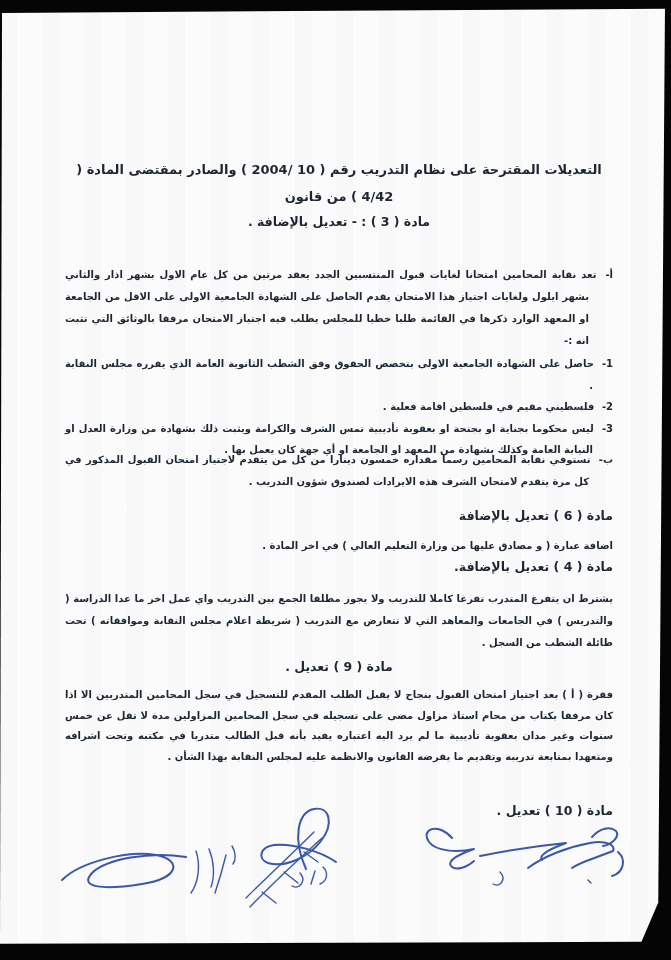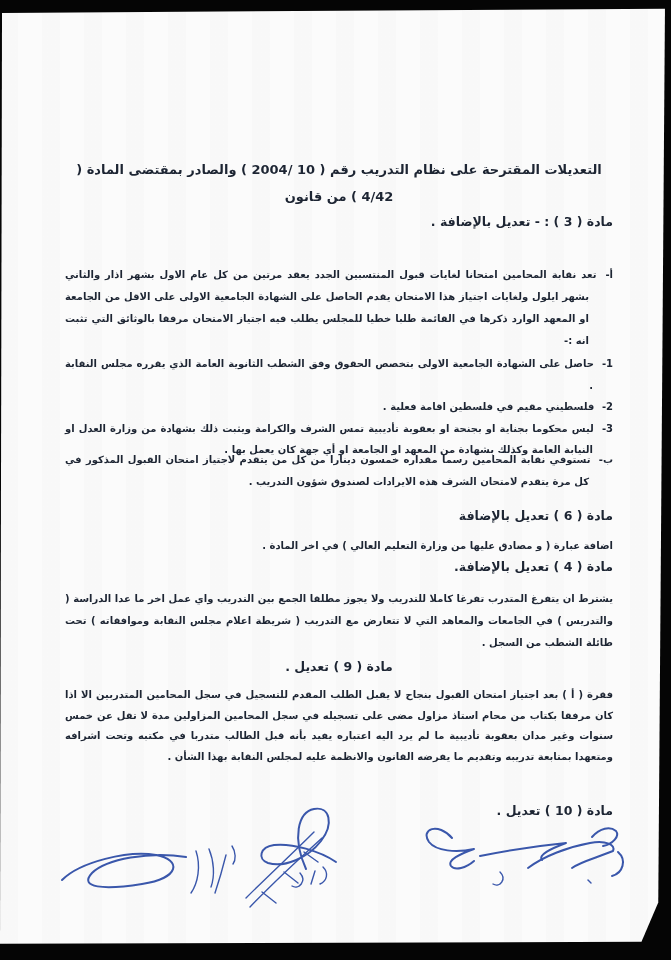--- a/index.html
+++ b/index.html
@@ -51,21 +51,21 @@
   }
   .para {
     font-size: 10px;
     text-align: justify;
     text-align-last: right;
     line-height: 21.5px;
   }
   .hang-a  { padding-right: 24px; text-indent: -24px; }
   .hang-n  { padding-right: 20px; text-indent: -20px; }
   .marker { padding-left: 4px; }
-  .art3-heading { top: 214px; text-align: right; }
+  .art3-heading { top: 214px; }
   .clause-a { top: 264px; line-height: 22px; }
   .conditions { top: 353px; line-height: 21px; }
   .clause-b { top: 449px; line-height: 21.5px; }
   .art4-heading { top: 508px; }
   .art4-body { top: 535px; }
   .art7-heading { top: 559px; }
   .art7-body { top: 588px; line-height: 22px; }
   .art9-heading { top: 659px; text-align: center; }
   .art9-body { top: 685px; line-height: 20.5px; }
   .art10-heading { top: 803px; }

